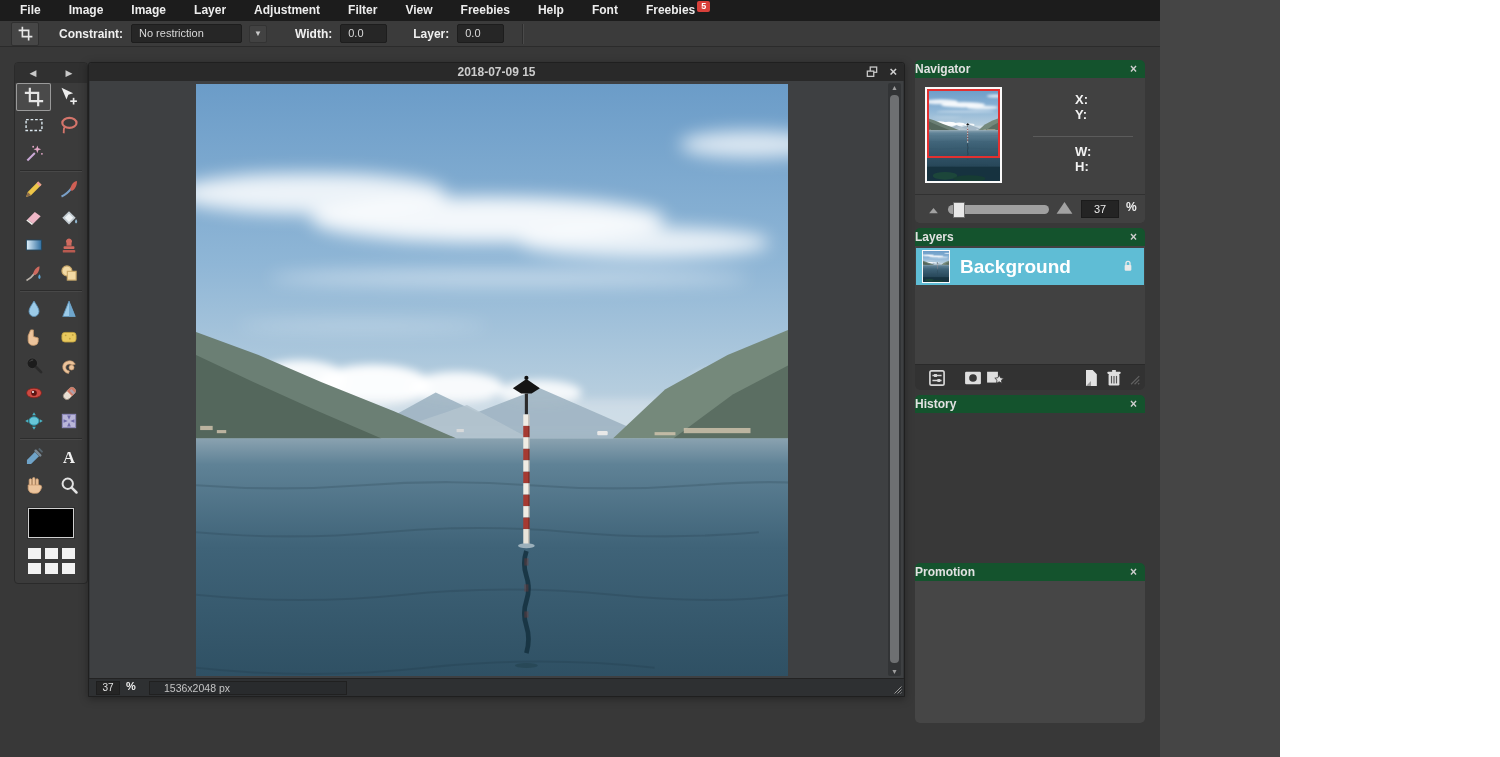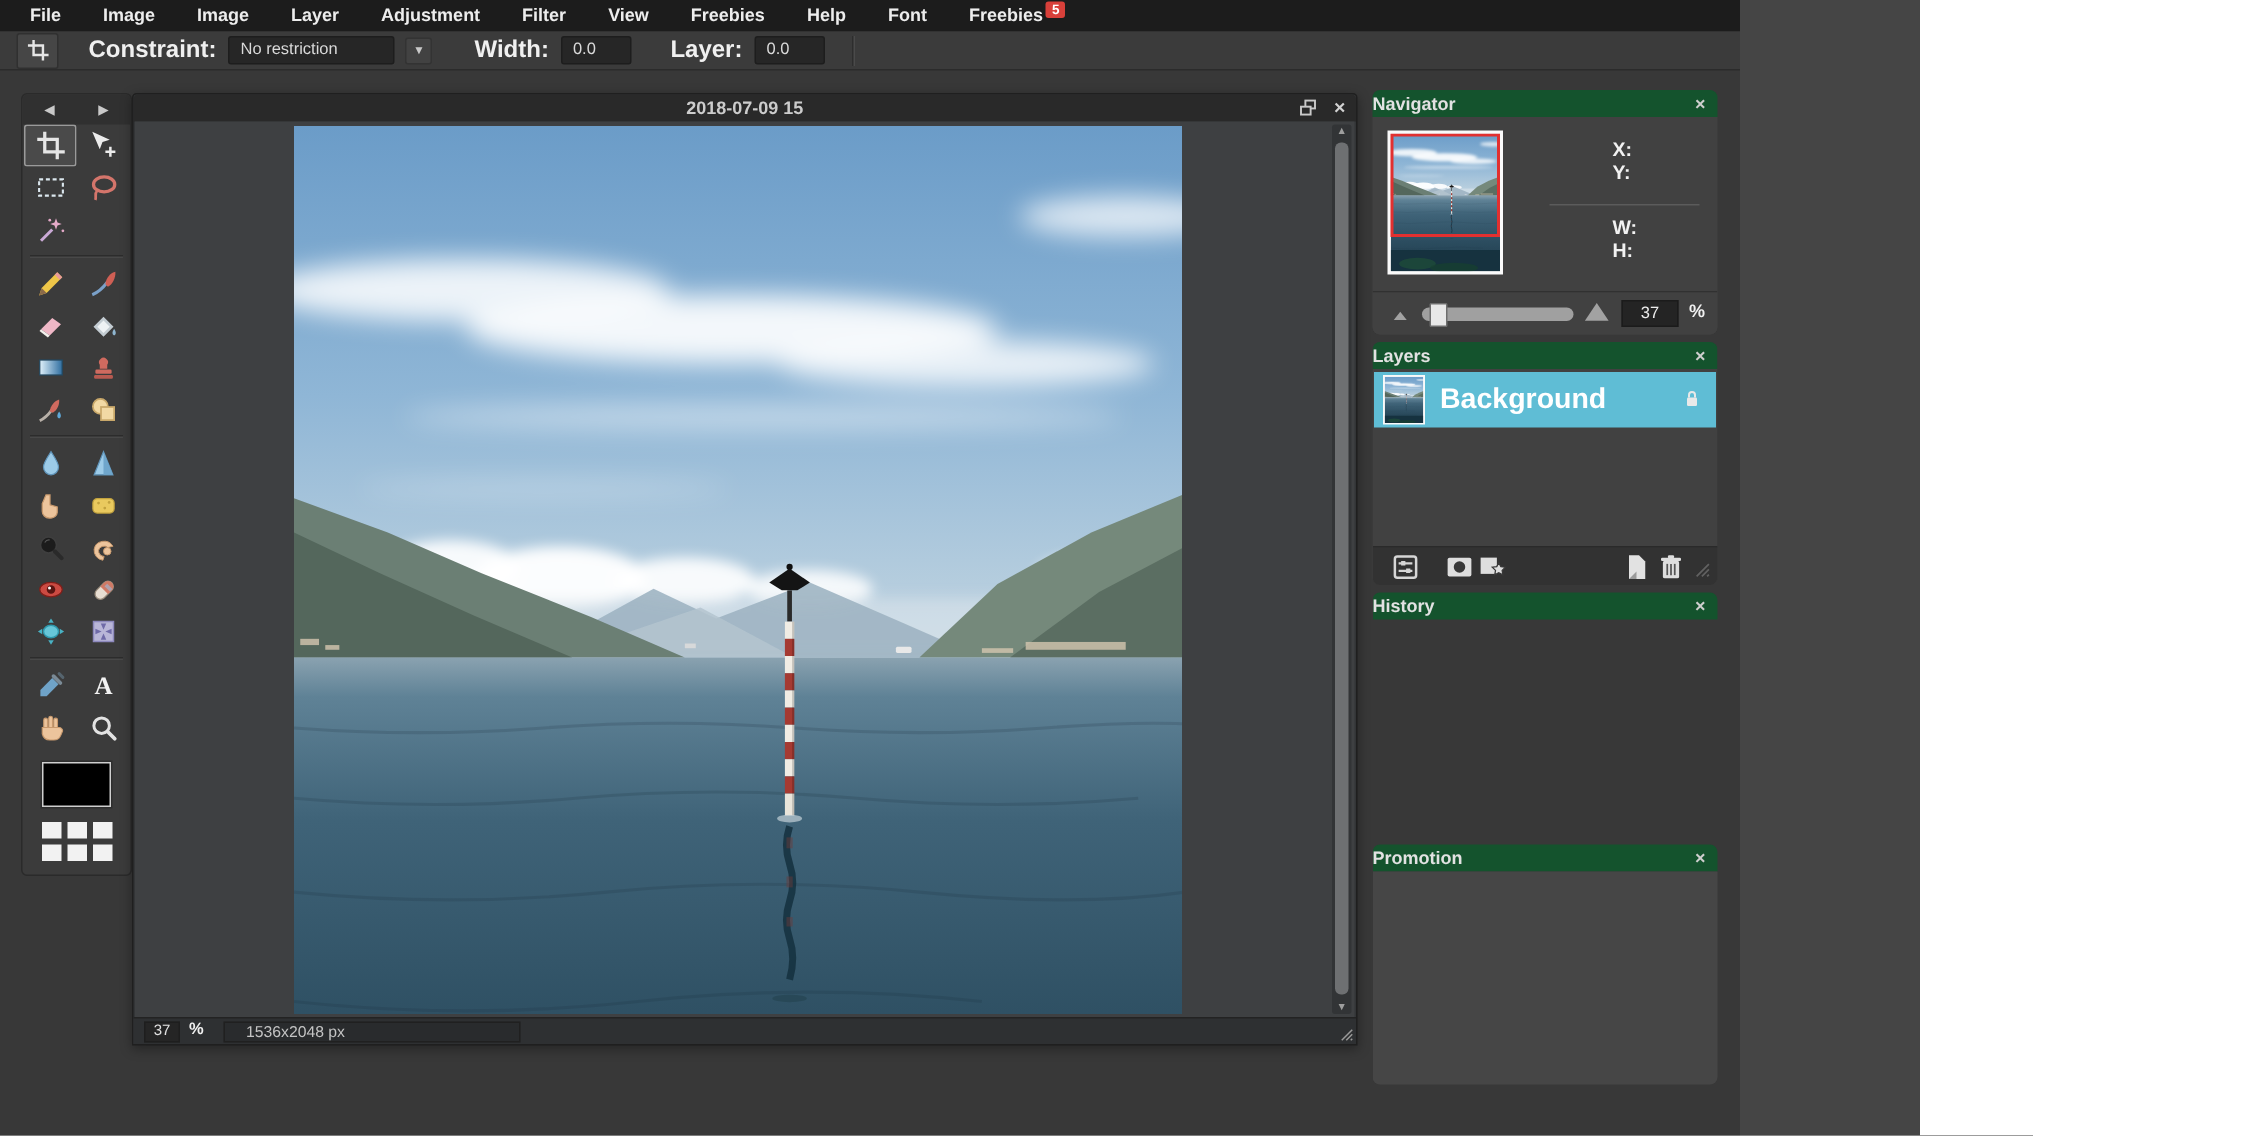--- a/index.html
+++ b/index.html
@@ -8,21 +8,21 @@
   #app{position:absolute;left:0;top:0;width:1160px;height:757px;background:#383838;}
 
   
   #menubar{position:absolute;left:0;top:0;width:1160px;height:21px;background:#1c1c1c;display:flex;align-items:center;padding-left:6px;box-sizing:border-box;}
   .menu-item{color:#ededed;font-size:12px;font-weight:bold;padding:0 14px;line-height:21px;white-space:nowrap;cursor:default;position:relative;}
   .menu-badge{display:inline-block;background:#d8403a;color:#fff;font-size:9px;font-weight:bold;min-width:11px;height:11px;line-height:11px;border-radius:2px;text-align:center;margin-left:2px;position:relative;top:-5px;padding:0 1px;}
 
   
   #optionsbar{position:absolute;left:0;top:21px;width:1160px;height:26px;background:#3b3b3b;border-bottom:1px solid #2b2b2b;display:flex;align-items:center;box-sizing:border-box;}
   .opt-toolbox{width:26px;height:22px;margin-left:11px;background:#464646;border:1px solid #303030;border-radius:2px;display:flex;align-items:center;justify-content:center;}
-  .opt-label{margin-left:20px;font-weight:bold;font-size:16px;color:#f0f0f0;}
+  .opt-label{margin-left:20px;font-weight:bold;font-size:12px;color:#f0f0f0;}
   .opt-field{margin-left:8px;height:17px;background:#262626;border:1px solid #1d1d1d;border-radius:2px;color:#d9d9d9;font-size:11px;line-height:17px;padding-left:7px;box-sizing:content-box;}
   .dd-arrow{margin-left:7px;width:16px;height:16px;background:#424242;border:1px solid #333;border-radius:2px;color:#c9c9c9;font-size:8px;text-align:center;line-height:15px;}
   .opt-sep{margin-left:18px;width:1px;height:20px;background:#2d2d2d;border-right:1px solid #4a4a4a;}
 
   
   #palette{position:absolute;left:14px;top:62px;width:74px;background:#3b3b3b;border:1px solid #2a2a2a;border-radius:4px;padding-bottom:9px;box-sizing:border-box;}
   .pal-head{height:20px;background:#303030;border-radius:3px 3px 0 0;display:flex;align-items:center;color:#c9c9c9;font-size:9px;}
   .pal-head span{flex:1;text-align:center;cursor:default;}
   .trow{display:flex;height:28px;justify-content:center;}
   .tool{width:35px;height:28px;display:flex;align-items:center;justify-content:center;position:relative;}

